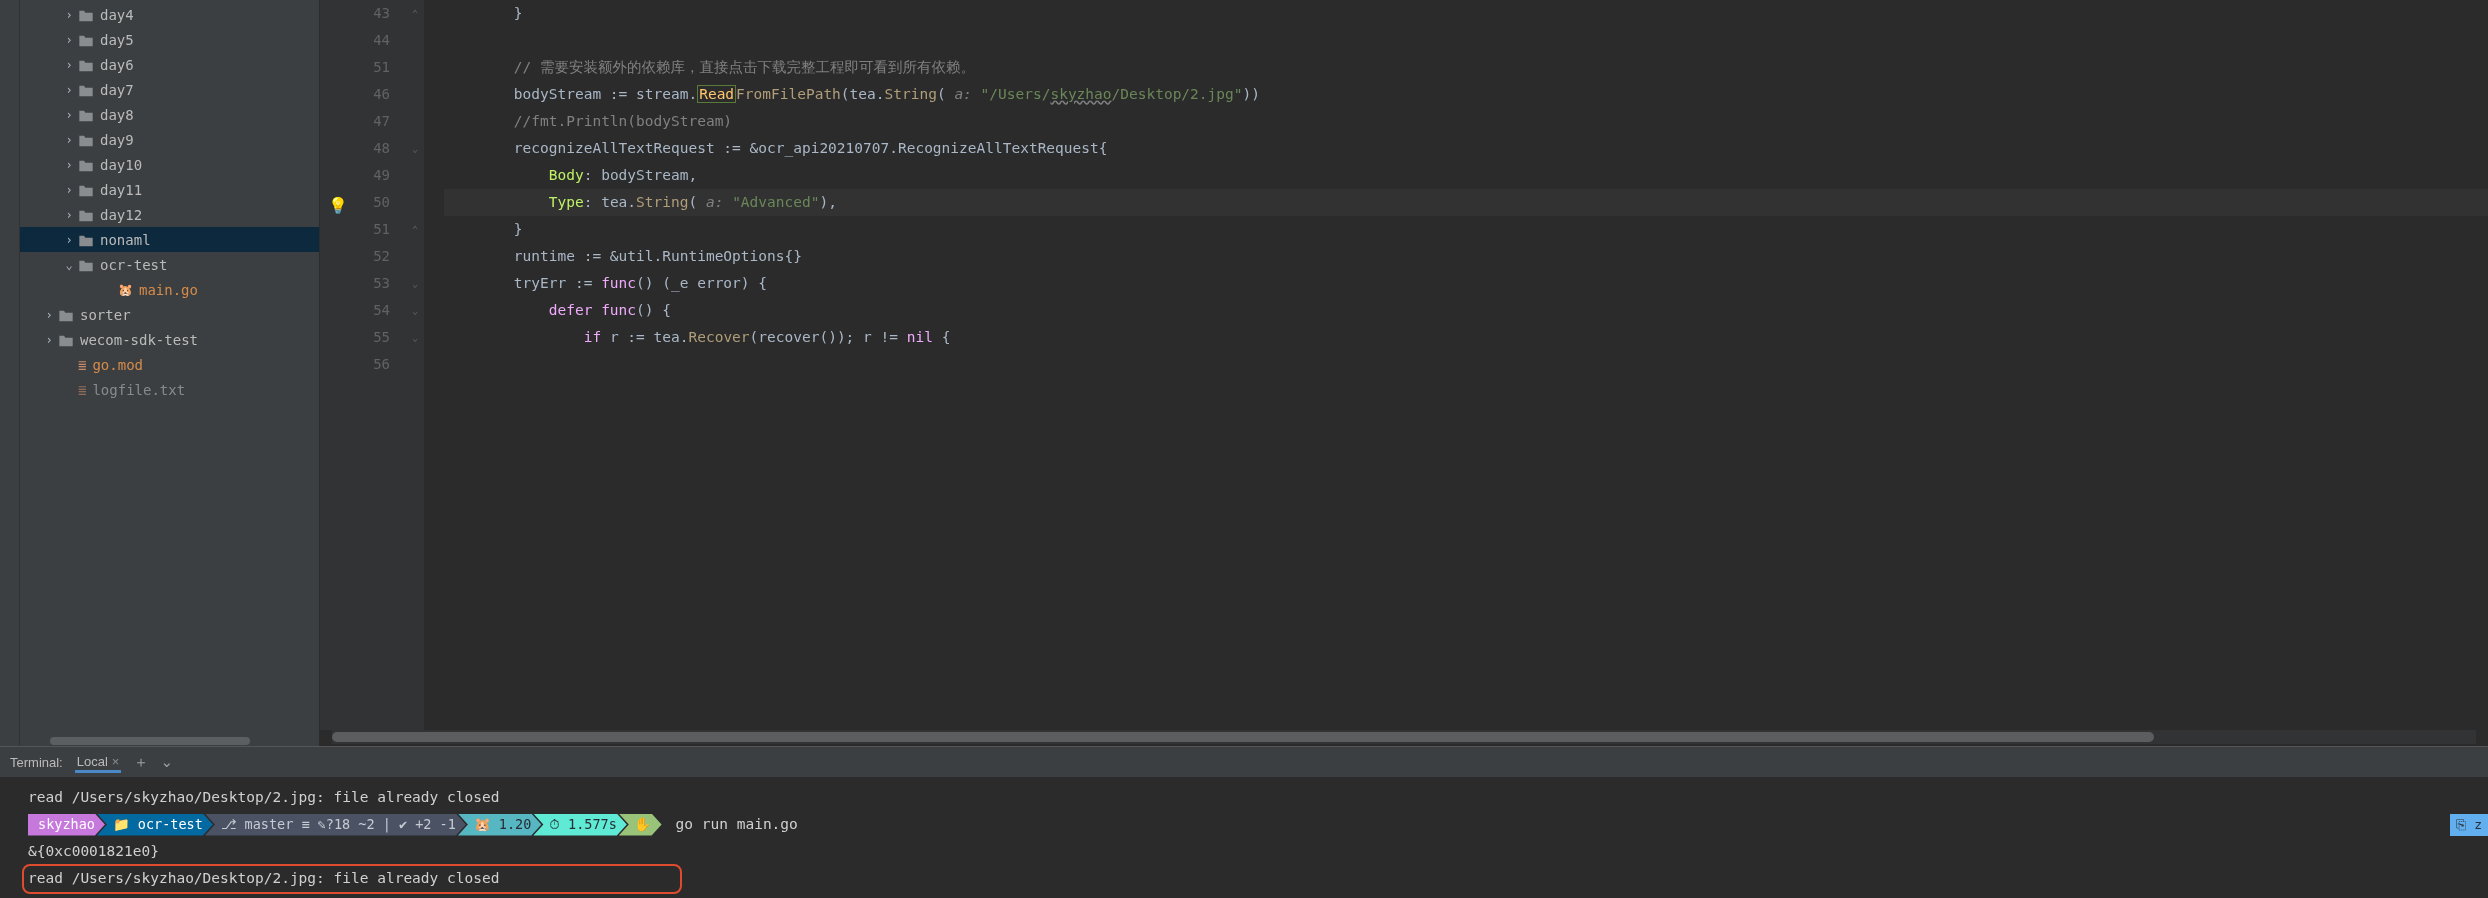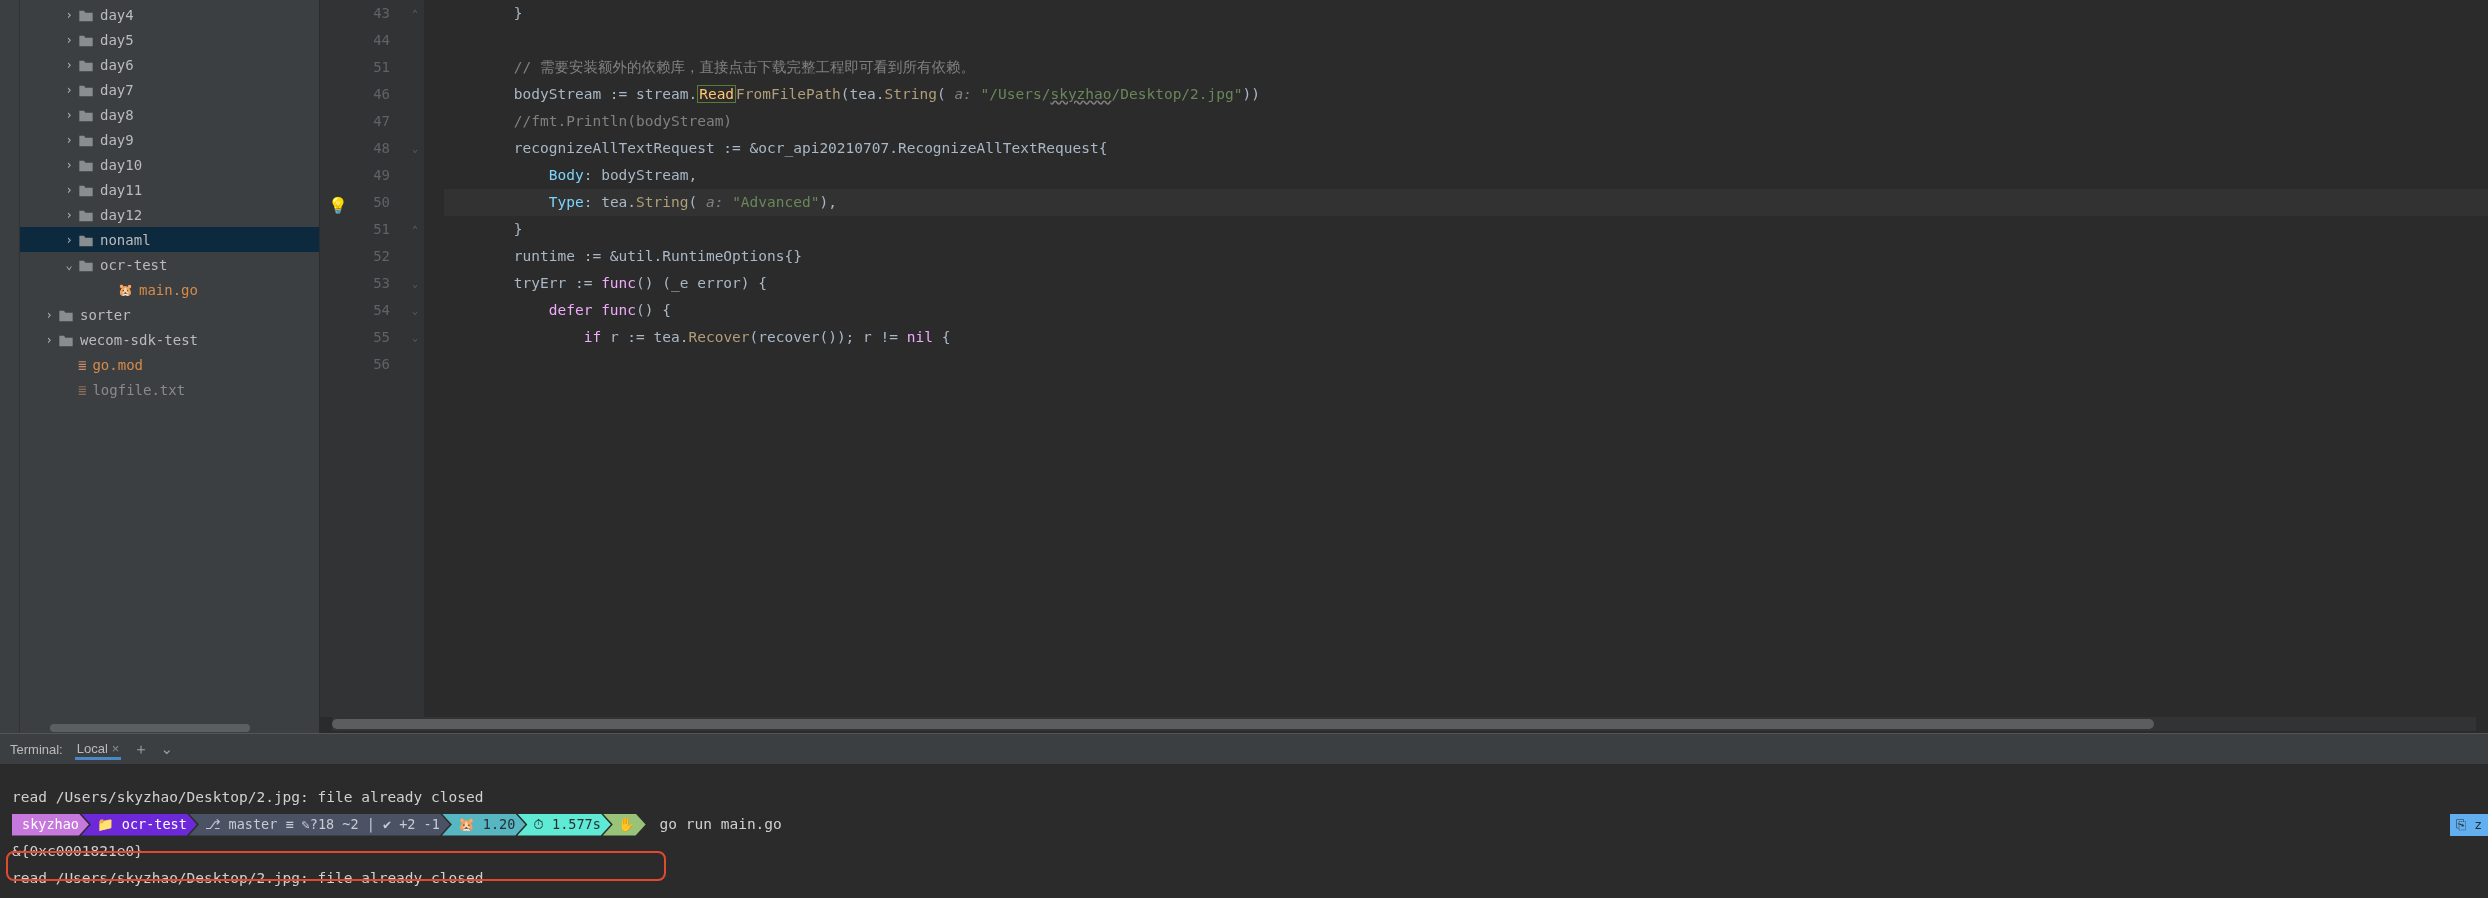--- a/index.html
+++ b/index.html
@@ -138,21 +138,21 @@
   color: #a9b7c6;
 }
 .code .line { height: 27px; }
 .code .line.hl { background: #323232; }
 .c-comment { color: #808080; }
 .c-kw { color: #f0abfc; }
 .c-fn { color: #ffc66d; }
 .c-fn2 { color: #b09d79; }
 .c-str { color: #6a8759; }
 .c-param { color: #808080; font-style: italic; }
-.c-ident { color: #7dd3fc; }
+.c-ident { color: #bef264; }
 .c-type { color: #a9b7c6; }
 .c-warn { text-decoration: underline wavy #808080; }
 .read-box { border: 1px solid #5a7a3a; padding: 0 1px; }
 .hscroll {
   height: 14px;
   background: #313335;
   position: relative;
   margin: 0 12px 2px 12px;
 }
 .hscroll .thumb {
@@ -188,43 +188,44 @@
   font-family: "Segoe UI", Arial, sans-serif;
   font-size: 13px;
 }
 .term-tabs .tab {
   border-bottom: 3px solid #4a88c7;
   padding: 2px 2px 1px;
 }
 .term-tabs .x { color: #8a8d8f; margin-left: 4px; cursor: pointer; }
 .term-tabs .plus, .term-tabs .chev { color: #a0a0a0; cursor: pointer; font-size: 15px; }
 .term-body {
-  padding: 20px 12px 6px;
+  padding: 7px 12px 6px;
   font-size: 14.5px;
   line-height: 27px;
   font-family: "Menlo", "Consolas", monospace;
   color: #d0d0d0;
   position: relative;
+  margin-left: 16px;
 }
 .term-line { white-space: pre; }
 .prompt-line { display: flex; align-items: center; height: 27px; }
 .seg {
   display: inline-flex;
   align-items: center;
   height: 22px;
   padding: 0 10px 0 16px;
   position: relative;
   color: #1a1a1a;
   font-size: 13.5px;
   clip-path: polygon(0 0, calc(100% - 10px) 0, 100% 50%, calc(100% - 10px) 100%, 0 100%, 10px 50%);
   margin-left: -8px;
 }
 .seg:first-child { clip-path: polygon(0 0, calc(100% - 10px) 0, 100% 50%, calc(100% - 10px) 100%, 0 100%); margin-left: 0; padding-left: 10px; }
 .seg.user { background: #c678dd; color: #fff; }
-.seg.dir { background: #6d28d9; color: #fff; }
+.seg.dir { background: #0369a1; color: #fff; }
 .seg.git { background: #4b5263; color: #c5cad3; }
 .seg.go { background: #56b6c2; color: #282c34; }
 .seg.time { background: #5eead4; color: #282c34; }
 .seg.hand { background: #98c379; color: #282c34; }
 .cmd-text { margin-left: 14px; color: #d0d0d0; }
 .highlight-box {
   position: absolute;
   border: 2px solid #e04a2f;
   border-radius: 8px;
   height: 30px;

